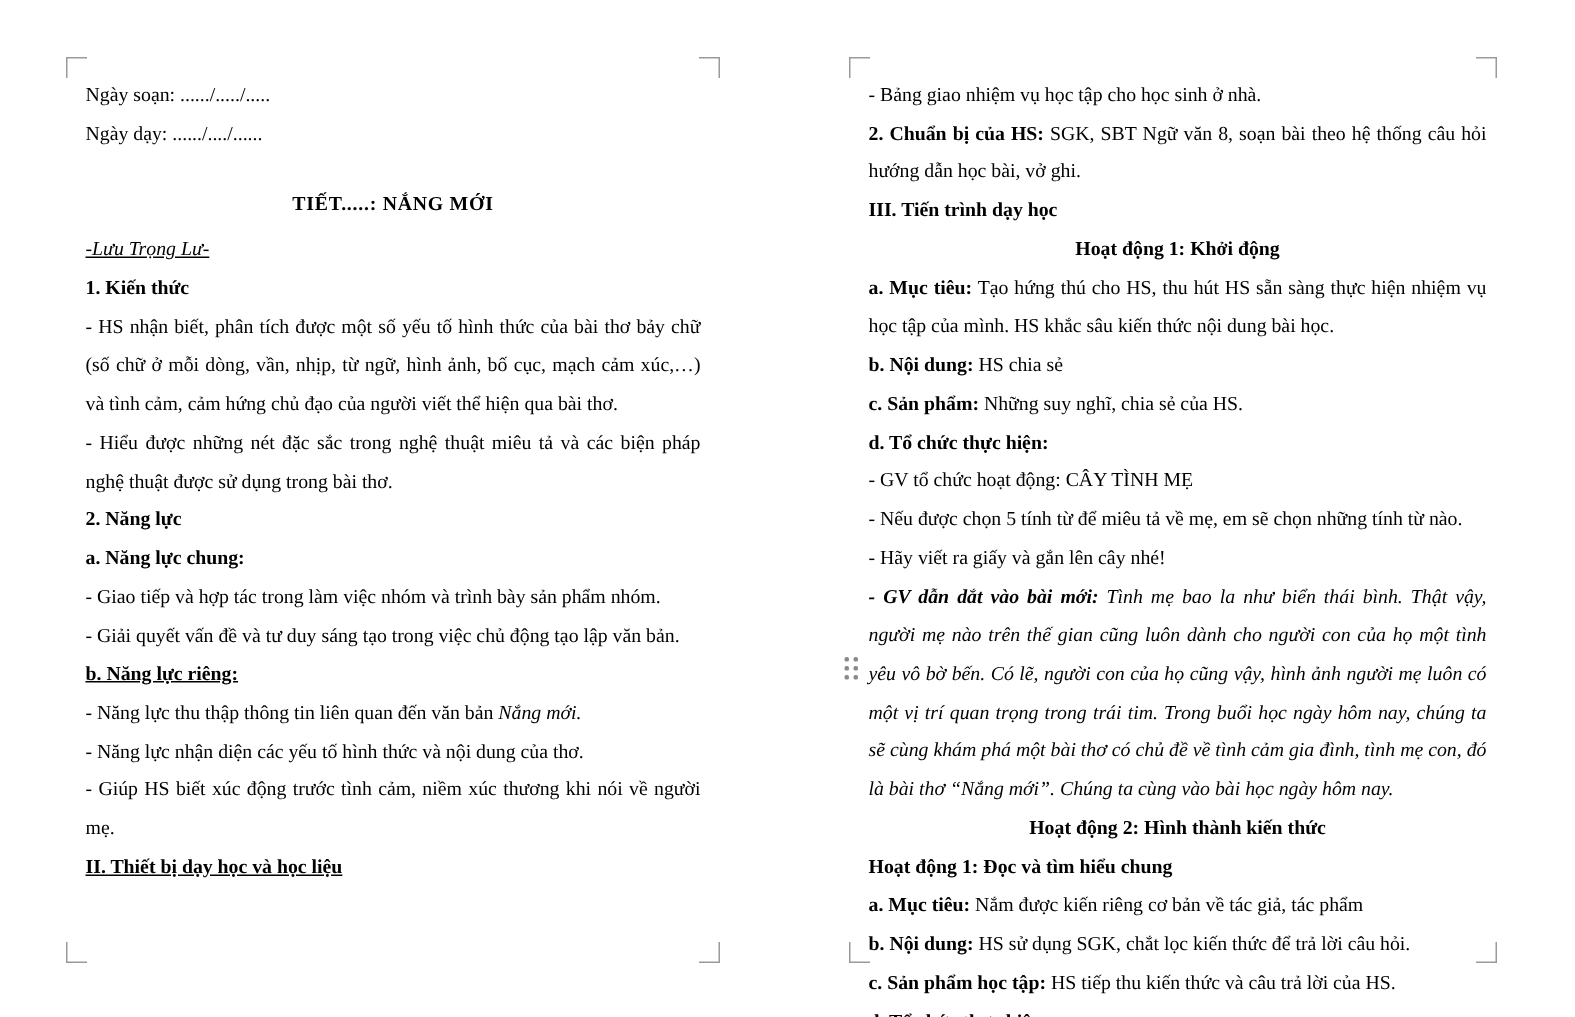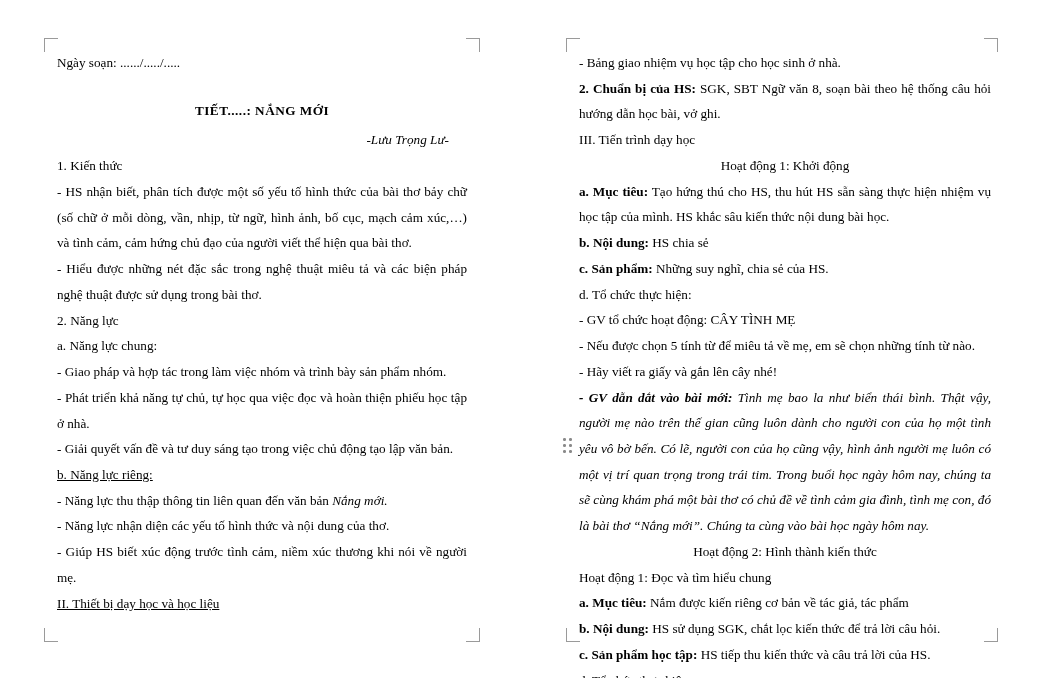--- a/index.html
+++ b/index.html
@@ -59,26 +59,27 @@
   .i { font-style: italic; }
   .u { text-decoration: underline; }
   .center { text-align: center; }
   .title-line {
     text-align: center;
     font-weight: bold;
     letter-spacing: .5px;
     margin-top: 22px;
   }
   .author {
-    text-align: right;
+    text-align: left;
     font-style: italic;
     margin-top: 4px;
     padding-right: 18px;
+    text-decoration: underline;
   }
-  .sec-head { font-weight: normal; }
+  .sec-head { font-weight: bold; }
   .gap-top { margin-top: 10px; }
 
   
   .drag-handle {
     position: absolute;
     left: 563px; top: 438px;
     width: 9px; height: 16px;
     display: grid;
     grid-template-columns: 3px 3px;
     grid-template-rows: repeat(3, 3px);
@@ -97,31 +98,31 @@
   <div class="gutter"></div>
 
   <div class="page page-left">
     <div class="crop tl" style="left:44px; top:38px;"></div>
     <div class="crop tr" style="left:466px; top:38px;"></div>
     <div class="crop bl" style="left:44px; top:628px;"></div>
     <div class="crop br" style="left:466px; top:628px;"></div>
 
     <div class="content">
       <p>Ngày soạn: ....../...../.....</p>
+      <p>Ngày dạy: ....../..../......</p>
 
       <p class="title-line">TIẾT.....: NẮNG MỚI</p>
       <p class="author">-Lưu Trọng Lư-</p>
 
       <p class="sec-head">1. Kiến thức</p>
       <p>- HS nhận biết, phân tích được một số yếu tố hình thức của bài thơ bảy chữ (số chữ ở mỗi dòng, vần, nhịp, từ ngữ, hình ảnh, bố cục, mạch cảm xúc,…) và tình cảm, cảm hứng chủ đạo của người viết thể hiện qua bài thơ.</p>
       <p>- Hiểu được những nét đặc sắc trong nghệ thuật miêu tả và các biện pháp nghệ thuật được sử dụng trong bài thơ.</p>
       <p class="sec-head">2. Năng lực</p>
       <p class="sec-head">a. Năng lực chung:</p>
-      <p>- Giao pháp và hợp tác trong làm việc nhóm và trình bày sản phẩm nhóm.</p>
-      <p>- Phát triển khả năng tự chủ, tự học qua việc đọc và hoàn thiện phiếu học tập ở nhà.</p>
+      <p>- Giao tiếp và hợp tác trong làm việc nhóm và trình bày sản phẩm nhóm.</p>
       <p>- Giải quyết vấn đề và tư duy sáng tạo trong việc chủ động tạo lập văn bản.</p>
       <p class="sec-head u">b. Năng lực riêng:</p>
       <p><span>- Năng lực thu thập thông tin liên quan đến văn bản </span><span class="i">Nắng mới.</span></p>
       <p>- Năng lực nhận diện các yếu tố hình thức và nội dung của thơ.</p>
       <p>- Giúp HS biết xúc động trước tình cảm, niềm xúc thương khi nói về người mẹ.</p>
       <p class="sec-head u">II. Thiết bị dạy học và học liệu</p>
 
     </div>
   </div>
 

